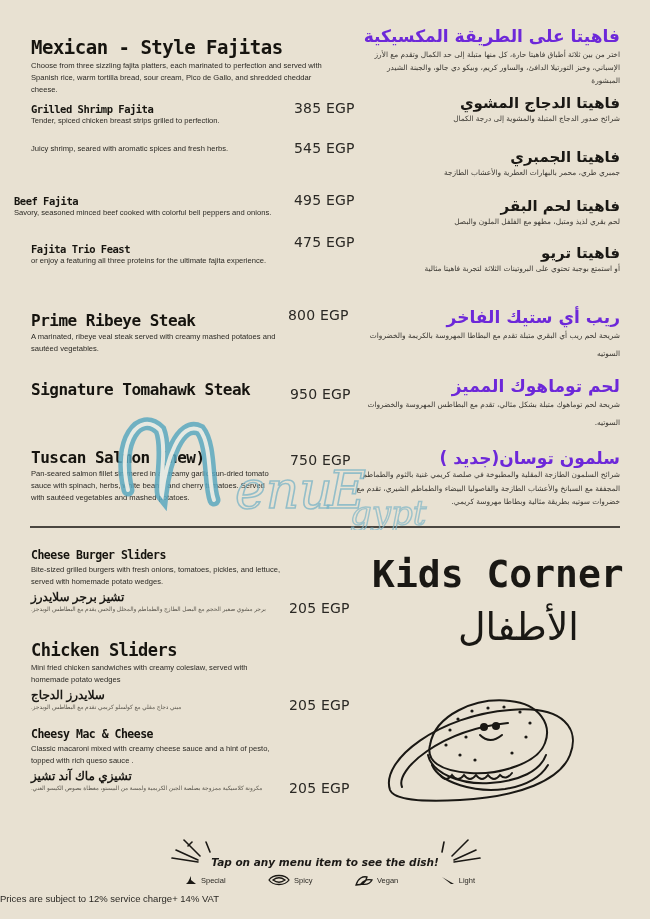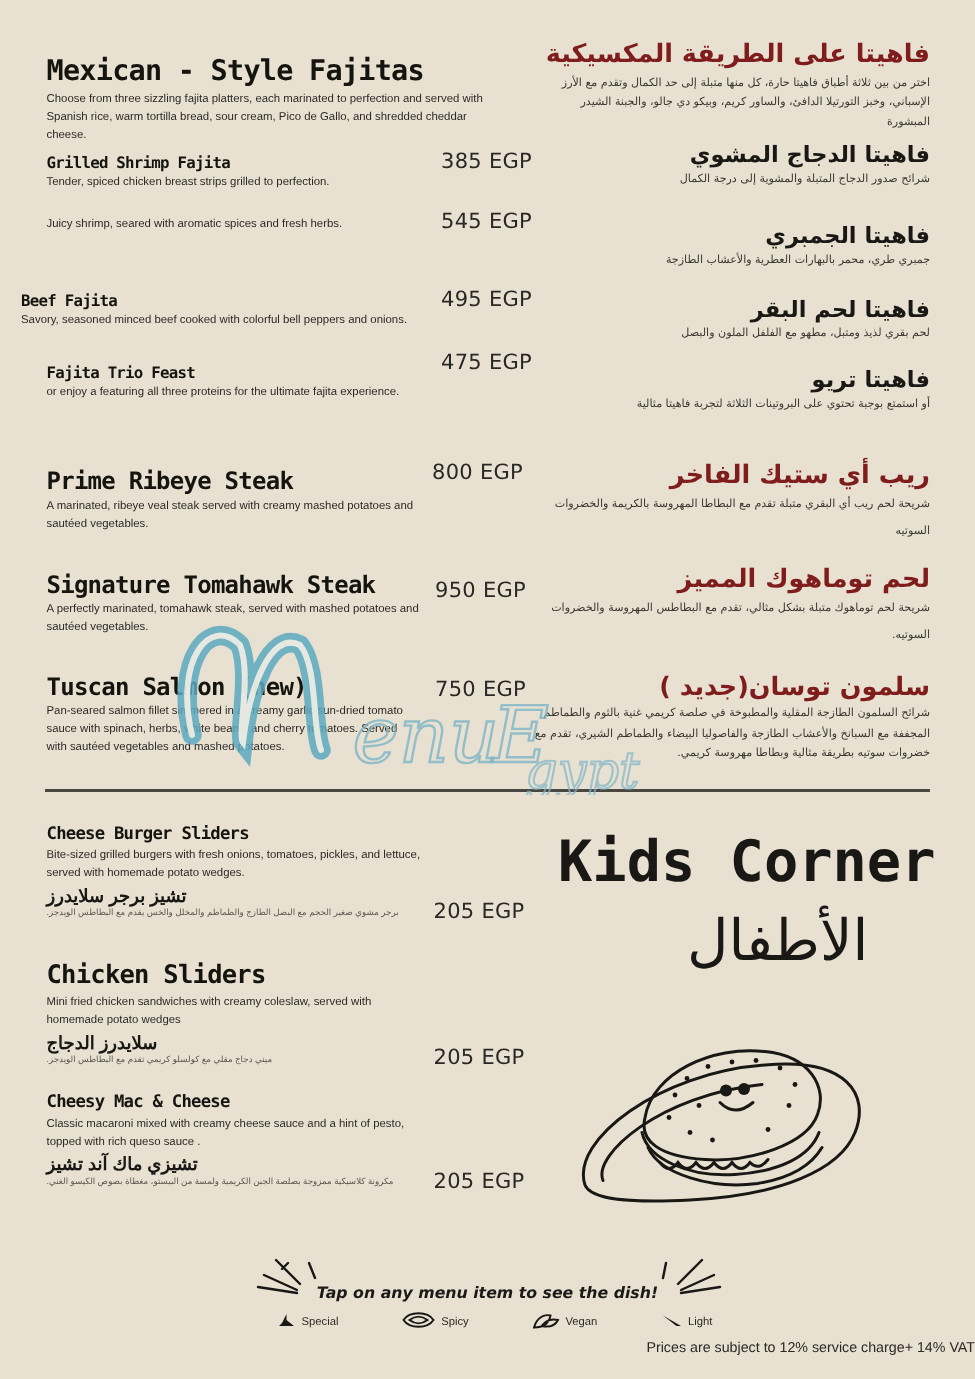--- a/index.html
+++ b/index.html
@@ -36,21 +36,21 @@
     letter-spacing: 0.2px;
   }
 
   
   .ar {
     direction: rtl;
     text-align: right;
     font-family: "DejaVu Sans", sans-serif;
   }
   .ar-title { font-size: 15px; font-weight: bold; color: #1a1814; }
-  .ar-big { font-size: 17px; font-weight: bold; color: #7f1d1d; text-align: right; }
+  .ar-big { font-size: 17px; font-weight: bold; color: #6d28d9; text-align: right; }
   .ar-desc { font-size: 7.4px; line-height: 13px; color: #3a3731; }
   .ar-small-title { font-size: 12px; font-weight: bold; direction: rtl; text-align: left; color:#1a1814; }
   .ar-small-desc { font-size: 5.8px; line-height: 10px; color: #5a564d; direction: rtl; text-align: left; }
 
   .divider { position: absolute; height: 1.5px; background: #4a4640; }
 
   
   .kids-en {
     font-family: "DejaVu Sans Mono", monospace;
     font-size: 38px;
@@ -69,21 +69,21 @@
   
   .tap {
     font-family: "DejaVu Sans", sans-serif;
     font-weight: bold;
     font-size: 10.5px;
     color: #1c1a17;
     text-align: center;
     font-style: italic;
   }
   .legend-item { display: flex; align-items: center; gap: 4px; font-size: 7.5px; color: #2b2924; }
-  .note { font-size: 9.5px; color: #2b2924; text-align: right; }
+  .note { font-size: 9.5px; color: #2b2924; text-align: left; }
 
   
   .wm { position: absolute; pointer-events: none; }
 </style>
 </head>
 <body>
 
 <div class="page">
 
   <div class="abs hand sec-title" style="left:31px;top:36px;">Mexican - Style Fajitas</div>
@@ -133,21 +133,20 @@
   </div>
 
   <div class="abs" style="left:31px;top:311px;width:260px;">
     <div class="hand big-title">Prime Ribeye Steak</div>
     <div class="desc" style="margin-top:1px;">A marinated, ribeye veal steak served with creamy mashed potatoes and sautéed vegetables.</div>
   </div>
   <div class="abs price" style="left:288px;top:307px;">800 EGP</div>
 
   <div class="abs" style="left:31px;top:380px;width:260px;">
     <div class="hand big-title">Signature Tomahawk Steak</div>
-    <div class="desc" style="margin-top:1px;">A perfectly marinated, tomahawk steak, served with mashed potatoes and sautéed vegetables.</div>
   </div>
   <div class="abs price" style="left:290px;top:386px;">950 EGP</div>
 
   <div class="abs" style="left:31px;top:448px;width:240px;">
     <div class="hand big-title">Tuscan Salmon (new)</div>
     <div class="desc" style="margin-top:1px;">Pan-seared salmon fillet simmered in a creamy garlic sun-dried tomato sauce with spinach, herbs, white beans, and cherry tomatoes. Served with sautéed vegetables and mashed potatoes.</div>
   </div>
   <div class="abs price" style="left:290px;top:452px;">750 EGP</div>
 
   <div class="abs ar" style="right:30px;top:307px;width:265px;">

